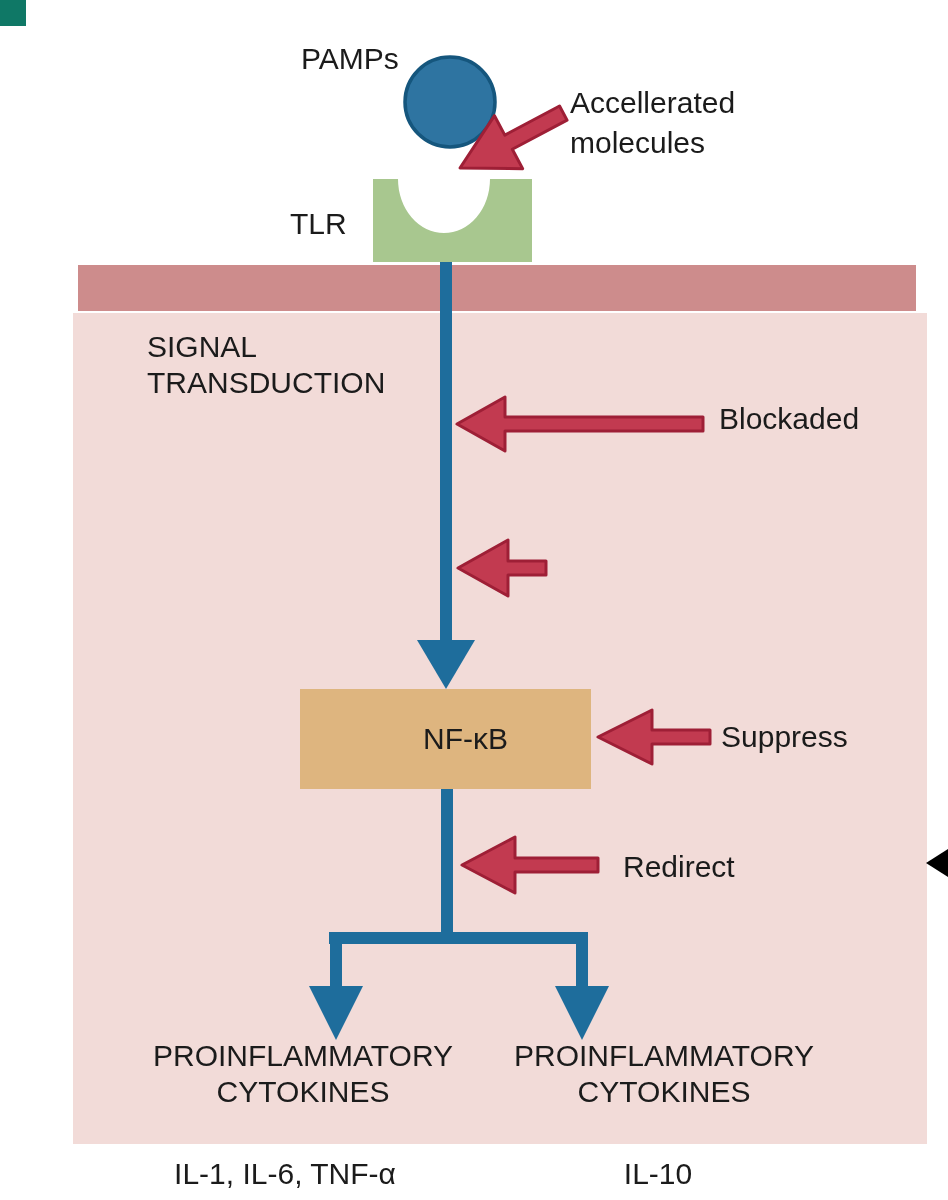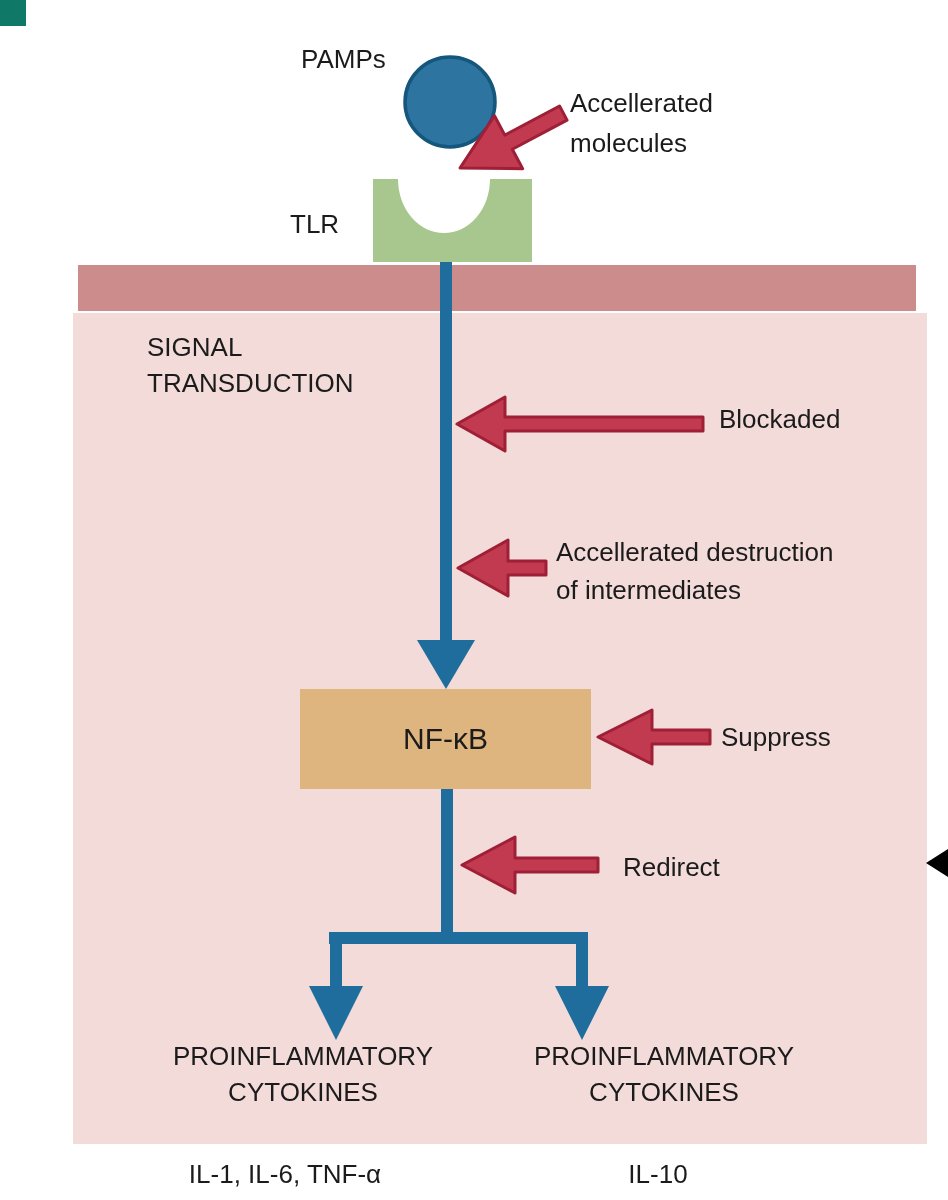--- a/index.html
+++ b/index.html
@@ -2,21 +2,21 @@
 <html style="--c-text: #1b1b1b; --c-membrane: #cd8c8c; --c-cell: #f2dbd8; --c-receptor_green: #a8c78f; --c-blue: #1e6d9c; --c-blue_dark: #15567d; --c-pathogen_fill: #2e74a1; --c-red: #c23a50; --c-red_dark: #9e1f36; --c-nfkb_box: #deb57f; --c-pointer_black: #000000; --c-corner_marker: #0f7866;"><head>
 <meta charset="utf-8">
 <style>
   html,body{margin:0;padding:0;background:#fff;}
   #canvas{
     position:relative;width:948px;height:1200px;background:#fff;overflow:hidden;
     font-family:"Liberation Sans","DejaVu Sans",sans-serif;color:var(--c-text,#1b1b1b);
   }
   #diagram-svg{position:absolute;left:0;top:0;}
   .label{
-    position:absolute;font-size:26px;line-height:36px;white-space:pre-line;
+    position:absolute;font-size:30px;line-height:36px;white-space:pre-line;
     color:var(--c-text,#1b1b1b);
   }
   .label.center{transform:translateX(-50%);text-align:center;}
   .nfkb-box-label{
     position:absolute;display:flex;align-items:center;justify-content:center;
     font-size:30px;
   }
   
   .fill-membrane{fill:var(--c-membrane)}
   .fill-cell{fill:var(--c-cell)}
@@ -73,24 +73,22 @@
   <div class="label" style="left:570px;top:83px;line-height:40px;">Accellerated
 molecules</div>
 
   <div class="label" style="left:290px;top:206px;">TLR</div>
 
   <div class="label" style="left:147px;top:329px;">SIGNAL
 TRANSDUCTION</div>
 
   <div class="label" style="left:719px;top:401px;">Blockaded</div>
 
-  <div class="label" style="left:556px;top:533px;line-height:38px;">Accellerated destruction
-of intermediates</div>
 
-  <div class="nfkb-box-label" style="left:300px;top:689px;width:291px;height:100px;">NF-κB</div>
+  <div class="nfkb-box-label" style="left:300px;top:689px;width:291px;height:100px;padding-left:20px;">NF-κB</div>
 
   <div class="label" style="left:721px;top:719px;">Suppress</div>
 
   <div class="label" style="left:623px;top:849px;">Redirect</div>
 
   <div class="label center" style="left:287px;top:1038px;margin-left:16px;">PROINFLAMMATORY
 CYTOKINES</div>
 
   <div class="label center" style="left:664px;top:1038px;">PROINFLAMMATORY
 CYTOKINES</div>

